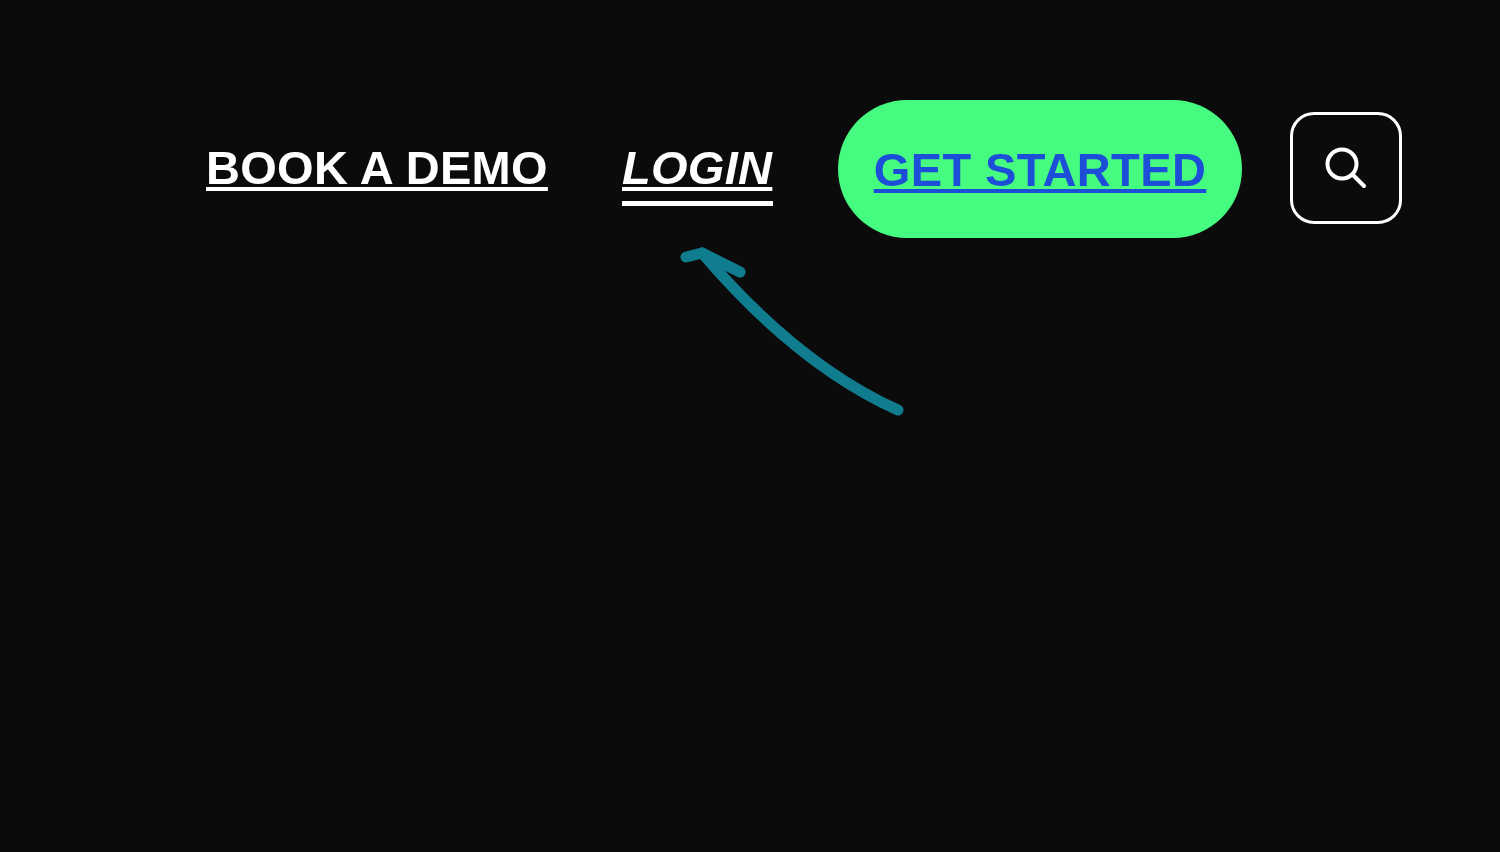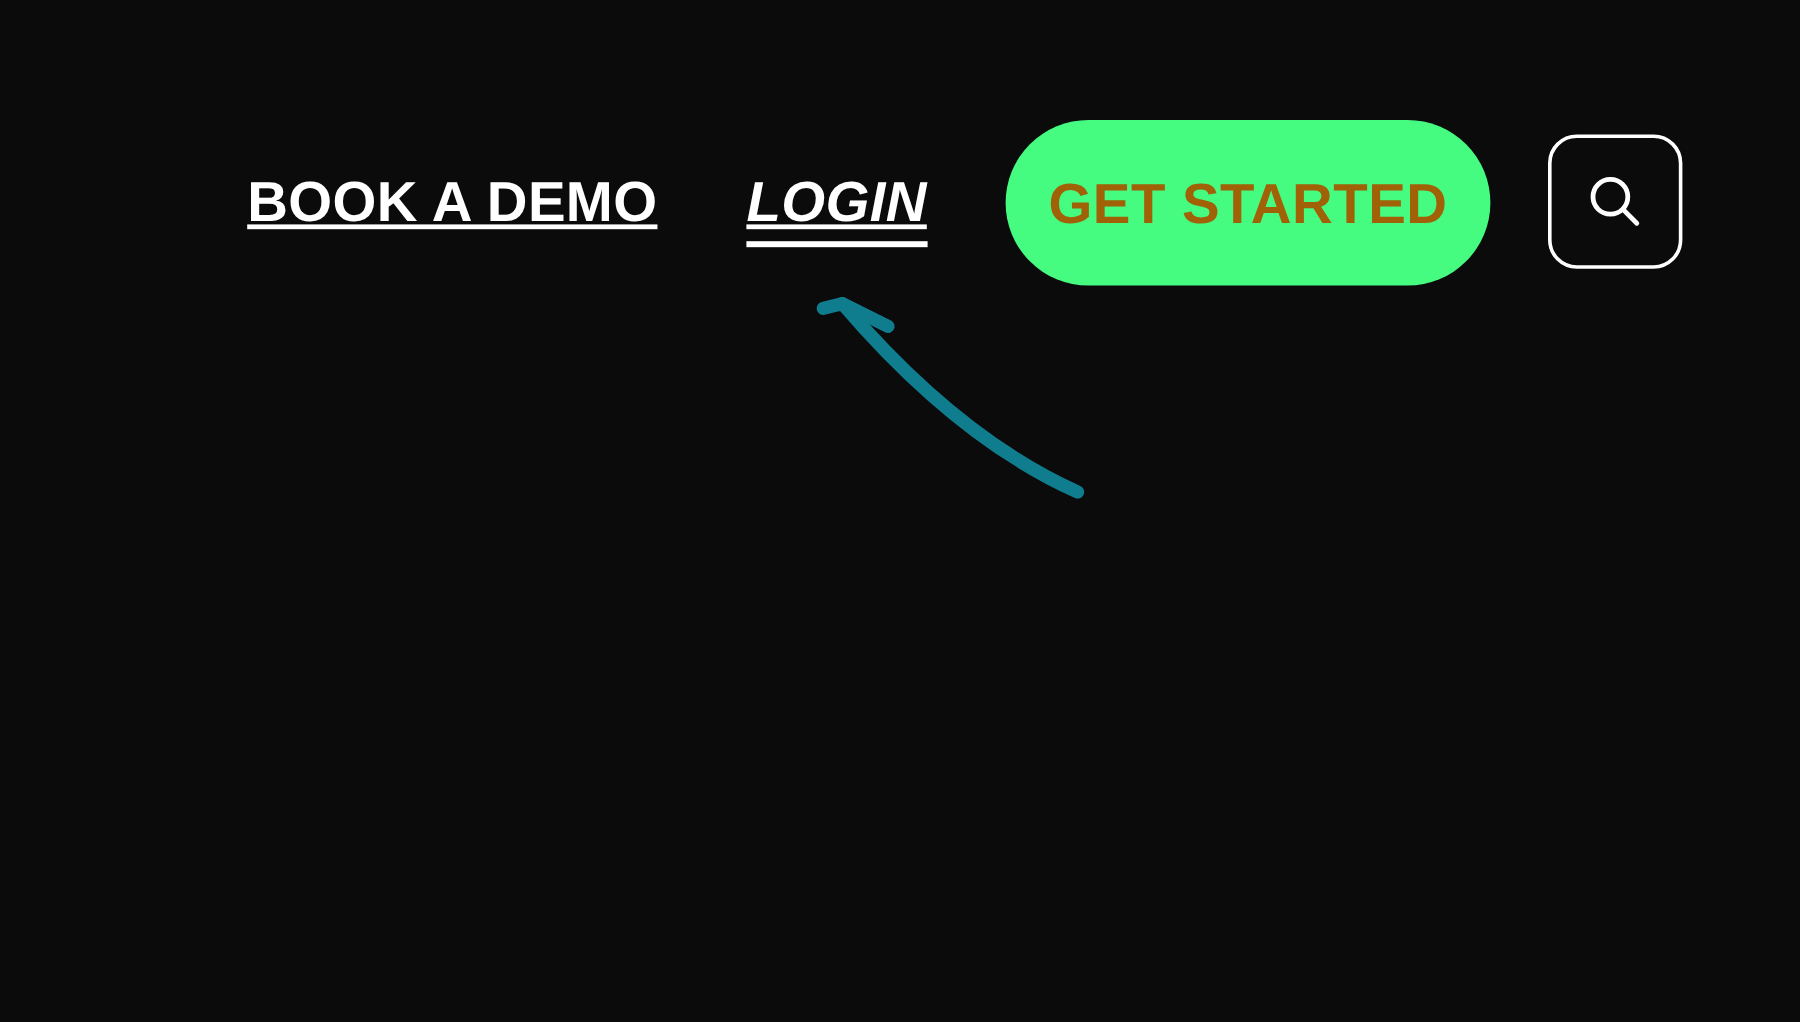--- a/index.html
+++ b/index.html
@@ -76,31 +76,32 @@
   
   .cta-button {
     position: absolute;
     left: 838px;
     top: 88px;
     width: 404px;
     height: 138px;
     background: #45fb80;
     border: none;
     border-radius: 69px;
-    color: #a16207;
+    color: #1d4ed8;
     font-family: "Liberation Sans", sans-serif;
     font-weight: bold;
     font-size: 47px;
     letter-spacing: 0.4px;
     cursor: pointer;
     display: flex;
     align-items: center;
     justify-content: center;
     padding: 0;
     box-sizing: border-box;
+    text-decoration: underline;
   }
 
   
   .search-button {
     position: absolute;
     left: 1290px;
     top: 100px;
     width: 112px;
     height: 112px;
     border: 3px solid #ffffff;

